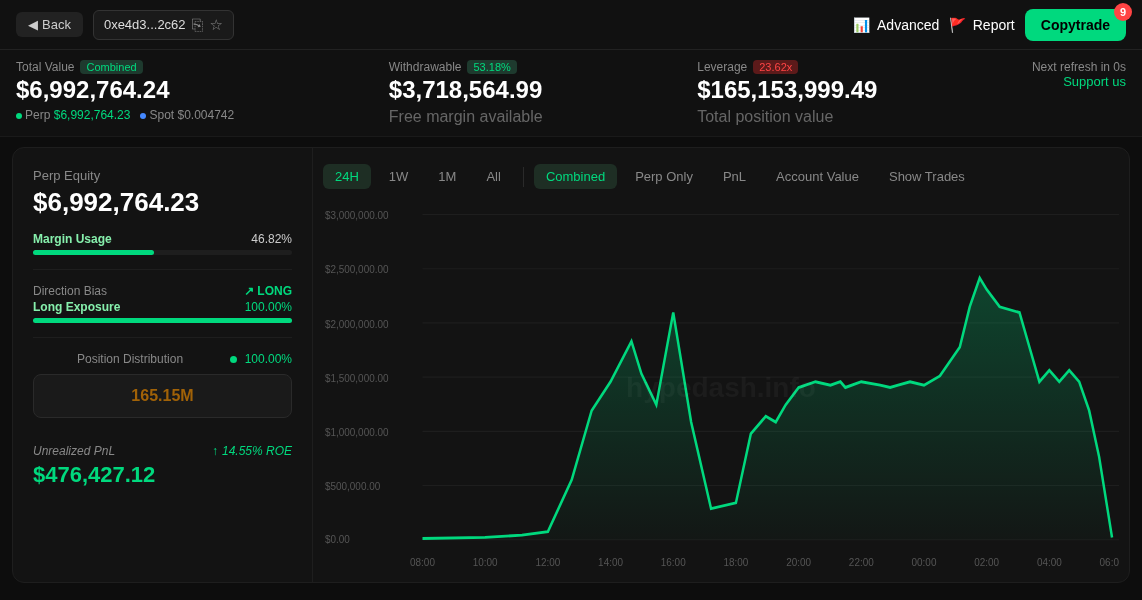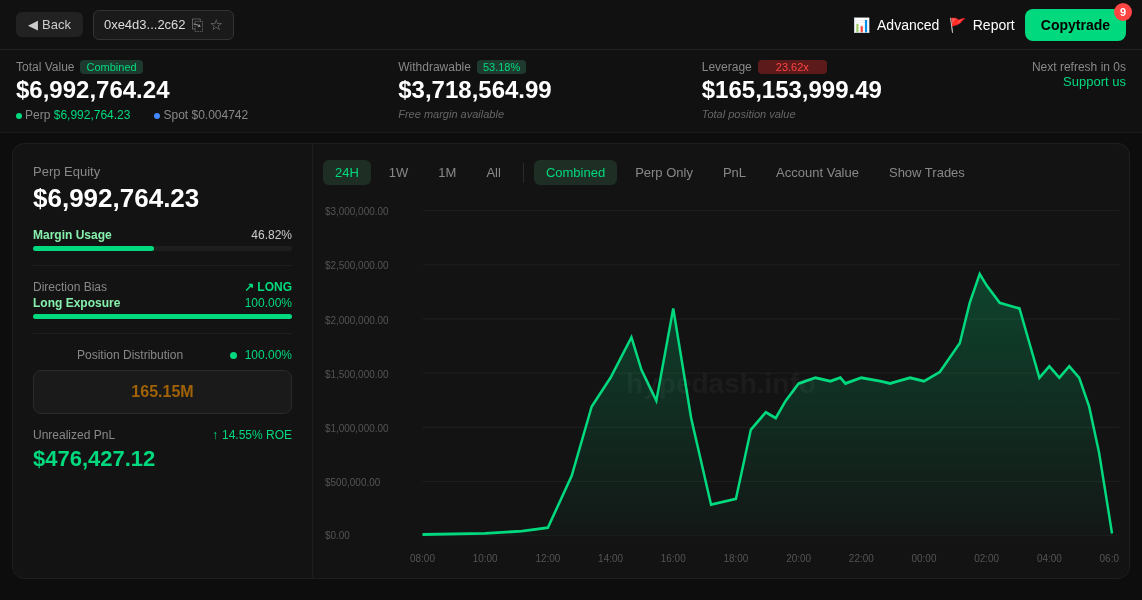--- a/index.html
+++ b/index.html
@@ -71,30 +71,30 @@
       justify-content: space-between;
     }
     .stat-group { display: flex; flex-direction: column; gap: 2px; }
     .stat-label-row { display: flex; align-items: center; gap: 6px; }
     .stat-label { font-size: 12px; color: #888; }
     .stat-tag {
       font-size: 11px; padding: 1px 6px; border-radius: 4px;
       background: #1e3a2e; color: #00d97e;
     }
     .stat-tag-red {
-      font-size: 11px; padding: 1px 18px; border-radius: 4px;
+      font-size: 11px; padding: 1px 6px; border-radius: 4px;
       background: #5c1a1a; color: #ff4444;
     }
     .stat-value { font-size: 24px; font-weight: 700; color: #fff; }
-    .stat-sub { display: flex; gap: 24px; font-size: 12px; color: #888; margin-top: 2px; }
+    .stat-sub { display: flex; gap: 10px; font-size: 12px; color: #888; margin-top: 2px; }
     .stat-sub span.green { color: #00d97e; }
     .stat-sub .dot { width: 6px; height: 6px; border-radius: 50%; display: inline-block; margin-right: 3px; }
     .dot-green { background: #00d97e; }
     .dot-blue { background: #4488ff; }
-    .stat-desc { font-size: 11px; color: #666; margin-top: 2px; font-style: italic; }
+    .stat-desc { font-size: 16px; color: #666; margin-top: 2px; }
     .next-refresh { text-align: right; font-size: 12px; color: #888; }
     .support-link { color: #00d97e; font-size: 13px; cursor: pointer; text-decoration: none; }
 
     
     .main-panel {
       display: flex;
       margin: 10px 12px;
       background: #131313;
       border-radius: 12px;
       border: 1px solid #1e1e1e;
@@ -124,21 +124,21 @@
     .long-badge { color: #00d97e; font-size: 12px; font-weight: bold; display: flex; align-items: center; gap: 3px; }
     .pos-dist-header { display: flex; justify-content: space-between; align-items: center; margin-bottom: 8px; margin-left: 44px; }
     .pos-dist-label { font-size: 12px; color: #888; }
     .pos-dist-val { font-size: 12px; color: #00d97e; }
     .pos-dot { width: 7px; height: 7px; border-radius: 50%; background: #00d97e; display: inline-block; margin-right: 4px; }
     .pos-bar-btn {
       width: 100%; background: #1a1a1a; border: 1px solid #2a2a2a;
       color: #a16207; font-size: 16px; font-weight: bold;
       padding: 12px; border-radius: 8px; cursor: pointer; text-align: center;
     }
-    .unrealized-row { display: flex; justify-content: space-between; align-items: center; margin-bottom: 4px; margin-top: 14px; }
+    .unrealized-row { display: flex; justify-content: space-between; align-items: center; margin-bottom: 4px; margin-top: 26px; font-style: italic; }
     .unrealized-label { font-size: 12px; color: #888; }
     .unrealized-roe { font-size: 12px; color: #00d97e; display: flex; align-items: center; gap: 4px; }
     .unrealized-value { font-size: 22px; font-weight: 700; color: #00d97e; }
 
     
     .chart-area { flex: 1; padding: 16px 10px 10px 10px; display: flex; flex-direction: column; }
     .chart-controls { display: flex; align-items: center; gap: 6px; margin-bottom: 14px; flex-wrap: wrap; }
     .time-btn {
       background: none; border: none; color: #888;
       padding: 5px 12px; border-radius: 6px; cursor: pointer;

